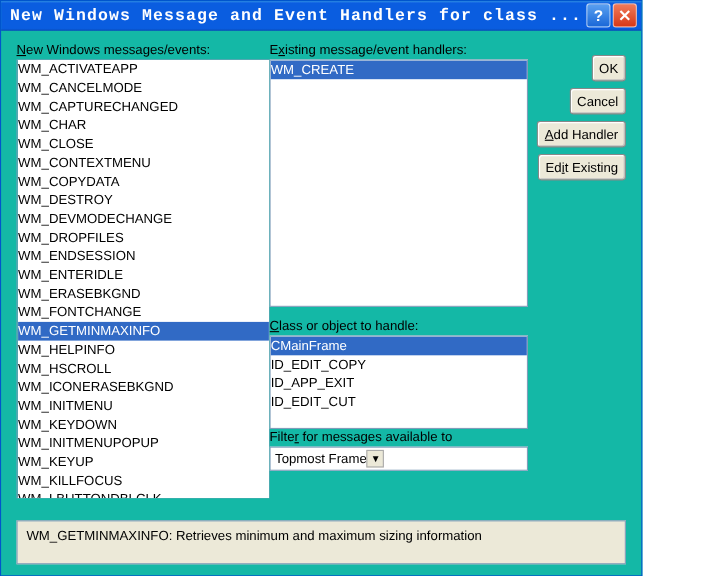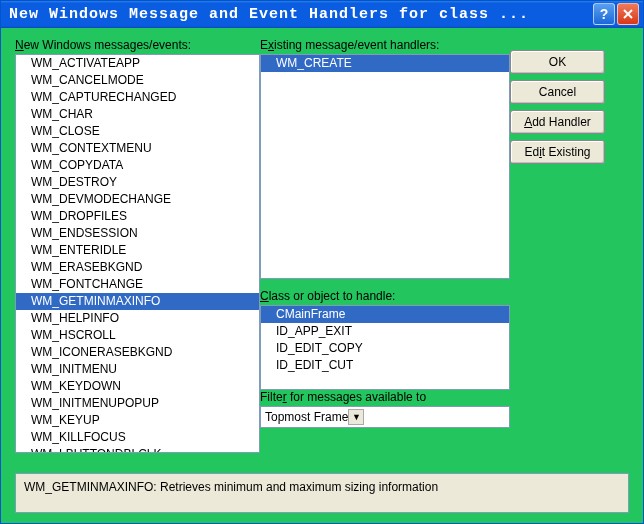--- a/index.html
+++ b/index.html
@@ -7,24 +7,24 @@
     margin: 0;
     padding: 0;
     font-family: Tahoma, Arial, sans-serif;
     font-size: 12px;
     background: #fff;
     width: 644px;
     height: 524px;
     overflow: hidden;
   }
   .window {
-    width: 644px;
+    width: 584px;
     height: 524px;
     border: 1px solid #0055cc;
-    background: #22c55e;
+    background: #14b8a6;
     display: flex;
     flex-direction: column;
   }
   .titlebar {
     height: 30px;
     background: linear-gradient(to bottom, #2a80e8 0%, #0a5de0 8%, #0a5de0 92%, #084bb8 100%);
     display: flex;
     align-items: center;
     padding: 0 4px 0 8px;
     color: #fff;
@@ -58,39 +58,39 @@
     flex: 1;
     padding: 10px 14px 0 14px;
     position: relative;
   }
   .cols {
     display: flex;
     height: 415px;
   }
   .col-left { width: 245px; display:flex; flex-direction:column;}
   .col-mid { width: 250px; display:flex; flex-direction:column;}
-  .col-right { width: 95px; display:flex; flex-direction:column; gap:6px; padding-top: 12px;}
+  .col-right { width: 95px; display:flex; flex-direction:column; gap:6px; padding-top: 12px; align-items: flex-end;}
   .label {
     font-weight: normal;
     margin-bottom: 2px;
     white-space: nowrap;
   }
   .label .ul { text-decoration: underline; }
   .listbox {
     background: #fff;
     border: 1px solid #7f9db9;
     overflow-y: scroll;
     overflow-x: hidden;
     font-size: 12px;
   }
   .listbox.tall { flex:1; }
   .listbox.existing { height: 225px; margin-bottom: 10px;}
   .listbox.class { height: 85px; }
   .listbox .item {
-    padding: 1px 15px;
+    padding: 1px 0;
     white-space: nowrap;
     cursor: default;
     line-height: 15px;
   }
   .listbox .item.selected {
     background: #316ac5;
     color: #fff;
   }
   .btn {
     height: 24px;
@@ -183,22 +183,22 @@
 
       <div class="col-mid">
         <div class="label">E<span class="ul">x</span>isting message/event handlers:</div>
         <div class="listbox existing" id="list-existing">
             <div class="item selected">WM_CREATE</div>
           </div>
 
         <div class="label"><span class="ul">C</span>lass or object to handle:</div>
         <div class="listbox class" id="list-class">
             <div class="item selected">CMainFrame</div>
+            <div class="item">ID_EDIT_COPY</div>
             <div class="item">ID_APP_EXIT</div>
-            <div class="item">ID_EDIT_COPY</div>
             <div class="item">ID_EDIT_CUT</div>
           </div>
 
         <div class="label">Filte<span class="ul">r</span> for messages available to</div>
         <div class="select">
           <span>Topmost Frame</span>
           <span class="arrow">▼</span>
         </div>
       </div>
 

